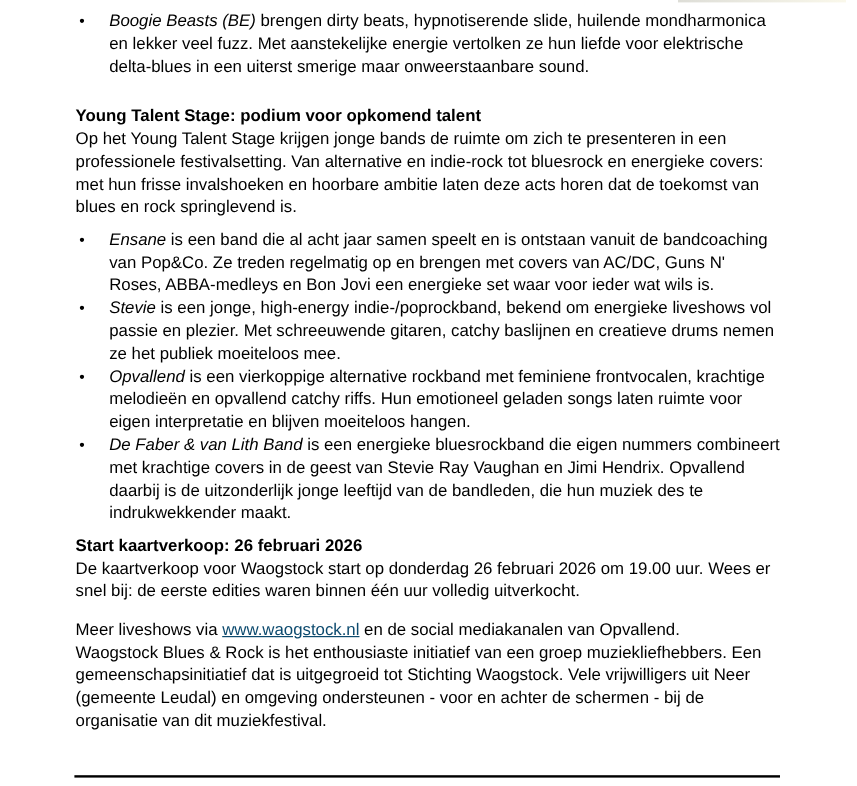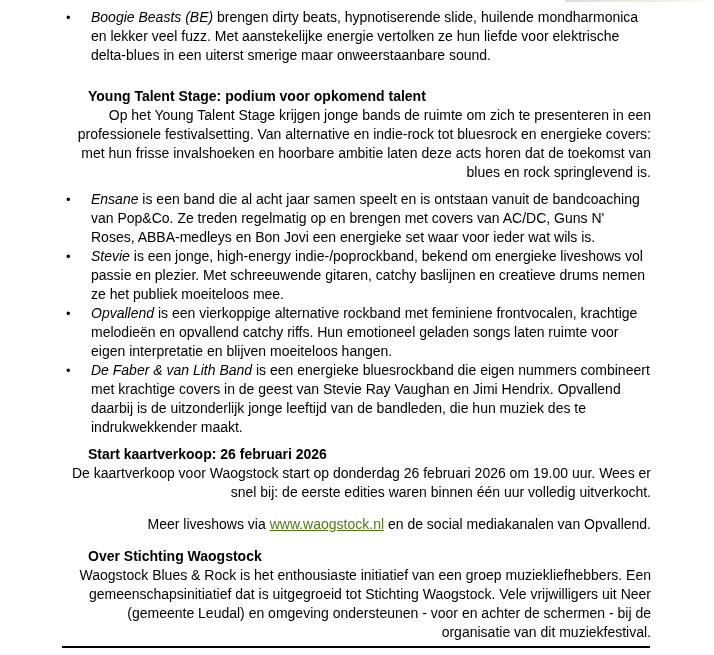--- a/index.html
+++ b/index.html
@@ -32,28 +32,27 @@
   .marker {
     position: absolute;
     left: 3px;
     top: 0;
     font-size: 13px;
   }
   .bname {
   }
   .heading {
     font-weight: bold;
-    margin-left: 25px;
   }
-  p { margin: 0; text-align: right; }
+  p { margin: 0; }
   .gap-lg { margin-top: 22px; }
   .gap-sm { margin-top: 8px; }
   .gap-md { margin-top: 13px; }
   a.link {
-    color: #4d7c0f;
+    color: #0c4a6e;
     text-decoration: underline;
     cursor: pointer;
   }
   .top-artifact {
     position: absolute;
     top: 0;
     left: 565px;
     width: 140px;
     height: 2px;
     background: linear-gradient(to right, #cfcfc6, #f8f5e2);
@@ -102,18 +101,17 @@
       <span class="marker">•</span>
       <span><i class="bname">De Faber &amp; van Lith Band</i><span> is een energieke bluesrockband die eigen nummers combineert met krachtige covers in de geest van Stevie Ray Vaughan en Jimi Hendrix. Opvallend daarbij is de uitzonderlijk jonge leeftijd van de bandleden, die hun muziek des te indrukwekkender maakt.</span></span>
     </li>
   </ul>
 
   <div class="heading gap-sm">Start kaartverkoop: 26 februari 2026</div>
   <p>De kaartverkoop voor Waogstock start op donderdag 26 februari 2026 om 19.00 uur. Wees er snel bij: de eerste edities waren binnen één uur volledig uitverkocht.</p>
 
   <p class="gap-md"><span>Meer liveshows via </span><a class="link" href="#">www.waogstock.nl</a><span> en de social mediakanalen van Opvallend.</span></p>
 
-  <div class="heading gap-md">Over Stichting Waogstock</div>
   <p>Waogstock Blues &amp; Rock is het enthousiaste initiatief van een groep muziekliefhebbers. Een gemeenschapsinitiatief dat is uitgegroeid tot Stichting Waogstock. Vele vrijwilligers uit Neer (gemeente Leudal) en omgeving ondersteunen - voor en achter de schermen - bij de organisatie van dit muziekfestival.</p>
 
 </div>
 
 <div class="rule"></div>
 
 </body></html>

